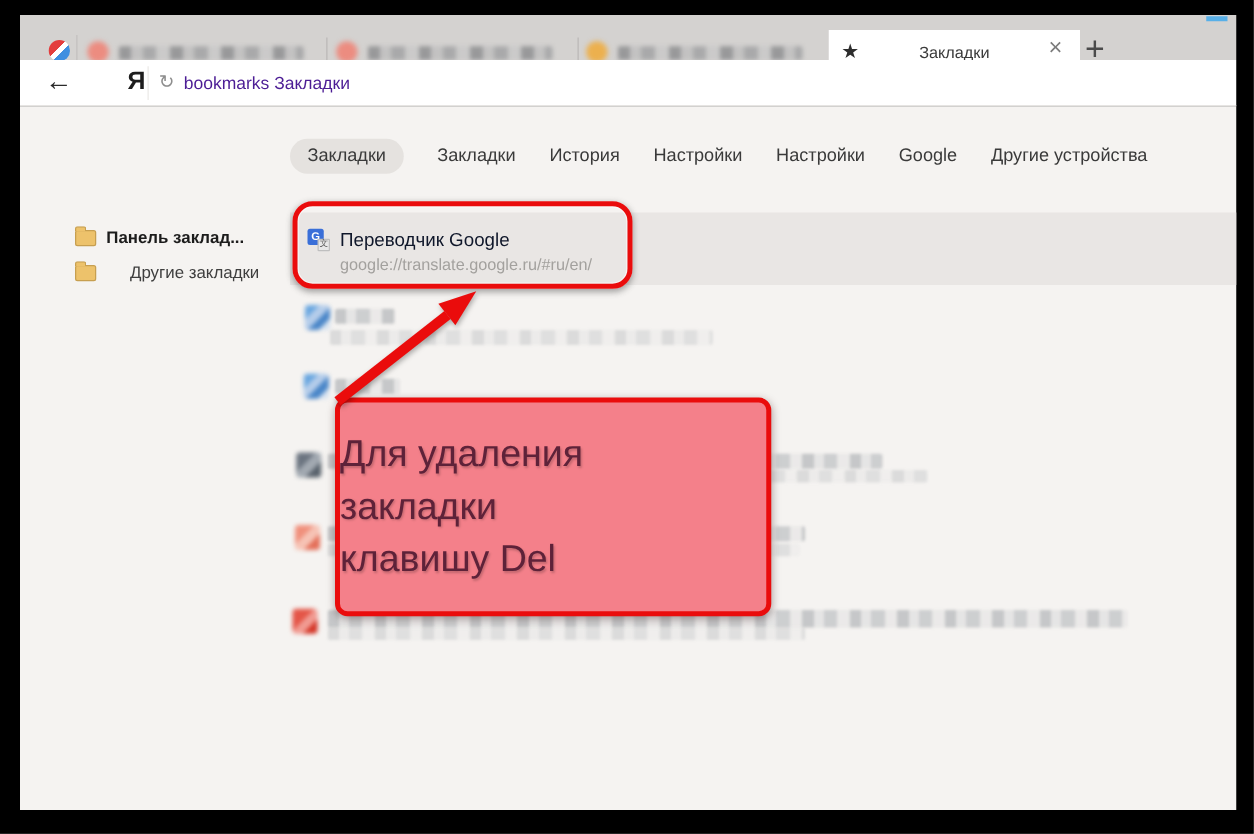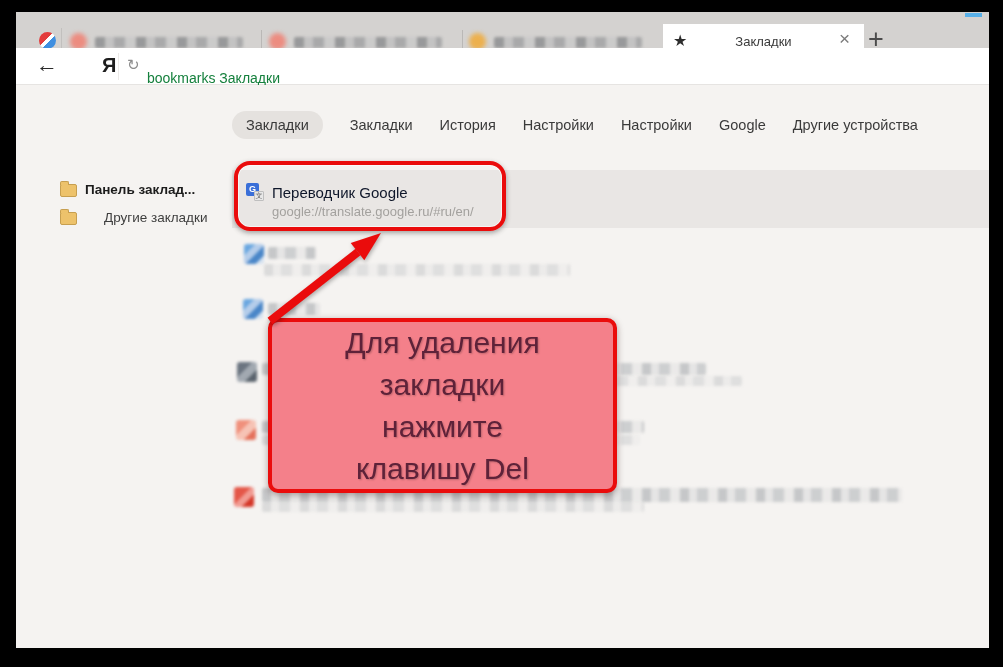--- a/index.html
+++ b/index.html
@@ -22,21 +22,21 @@
   .tab-title { position:absolute; left:0; right:0; top:10px; text-align:center; font-size:13px; color:#3a3a3a; }
   .tab-close { position:absolute; right:14px; top:5px; font-size:19px; color:#7c7c7c; line-height:1; }
   .new-tab { position:absolute; left:852px; top:14px; font-size:27px; font-weight:300; color:#4b4b4b; line-height:1; }
   .blue-dash { position:absolute; left:965px; top:13px; width:17px; height:4px; background:#58b0e8; }
 
   .toolbar { position:absolute; left:16px; top:48px; width:973px; height:37px; background:#ffffff; border-bottom:1px solid #e6e4e2; }
   .back-btn { position:absolute; left:20px; top:4px; font-size:22px; color:#2a2a2a; }
   .ya-logo { position:absolute; left:86px; top:6px; font-size:20px; font-weight:bold; color:#1d1d1d; }
   .addr-divider { position:absolute; left:102px; top:5px; width:1px; height:27px; background:#eceae8; }
   .reload-icon { position:absolute; left:111px; top:8px; font-size:15px; color:#8e8e8e; }
-  .addr-text { position:absolute; left:131px; top:22px; font-size:14px; color:#15803d; }
+  .addr-text { position:absolute; left:131px; top:10px; font-size:14px; color:#4c1d95; }
 
   
   .content { position:absolute; left:16px; top:85px; width:973px; height:563px; background:#f5f3f1; }
 
   .navrow { position:absolute; left:216px; top:26px; display:flex; align-items:center; gap:27px; }
   .navrow span { font-size:14.5px; color:#3a3a3a; white-space:nowrap; }
   .navrow .active { background:#e5e2df; border-radius:15px; padding:6px 14px; }
 
   .side-item { position:absolute; left:44px; display:flex; align-items:center; gap:8px; }
   .folder { width:17px; height:13px; background:#edc26b; border:1px solid #c79f50; border-radius:2px; position:relative; margin-top:3px; }
@@ -63,21 +63,21 @@
   .pxfav.red    { background:linear-gradient(135deg,#e45648 0 45%,#f19b92 45% 70%,#d43628 70%); }
   .pxbar { position:absolute; height:12px; border-radius:2px; filter:blur(1.4px);
     background:repeating-linear-gradient(90deg, rgba(150,155,160,.5) 0 9px, rgba(200,202,205,.35) 9px 17px, rgba(165,170,175,.5) 17px 28px, rgba(210,211,213,.3) 28px 38px); }
   .pxbar.light { opacity:.55; }
 
   
   .hl-rect { position:absolute; left:218px; top:76px; width:272px; height:70px;
     border:4px solid #ea0c0c; border-radius:16px; box-shadow:0 2px 5px rgba(60,60,60,.45), inset 0 0 0 1px rgba(255,255,255,.6); }
   .note-box { position:absolute; left:252px; top:233px; width:349px; height:175px; background:#f4808a;
     border:4px solid #ea0c0c; border-radius:10px; box-shadow:0 2px 7px rgba(60,30,30,.4);
-    display:flex; flex-direction:column; justify-content:center; align-items:center; }
+    display:flex; flex-direction:column; justify-content:center; }
   .note-line { font-size:30px; line-height:42px; color:#5e2239; text-shadow:1px 1px 2px rgba(0,0,0,.22); }
   .arrow-svg { position:absolute; left:0; top:0; width:1003px; height:667px; pointer-events:none;
     filter:drop-shadow(1px 2px 2px rgba(0,0,0,.3)); }
 </style>
 </head>
 <body>
 
 <div class="stage">
 
   <div class="tabstrip">
@@ -159,21 +159,20 @@
 
     <div class="pxfav red" style="left:218px; top:402px;"></div>
     <div class="pxbar" style="left:246px; top:403px; width:640px; height:14px;"></div>
     <div class="pxbar light" style="left:246px; top:417px; width:382px; height:10px;"></div>
 
     <div class="hl-rect"></div>
 
     <div class="note-box">
       <div class="note-line">Для удаления</div>
       <div class="note-line">закладки</div>
-      <div class="note-line">нажмите</div>
       <div class="note-line">клавишу Del</div>
     </div>
   </div>
 
   <svg class="arrow-svg" viewBox="0 0 1003 667">
     <line x1="270" y1="321" x2="358" y2="252" stroke="#ea0c0c" stroke-width="8"></line>
     <polygon points="381,233 364.3,260.2 350.7,243.0" fill="#ea0c0c"></polygon>
   </svg>
 
 </div>

